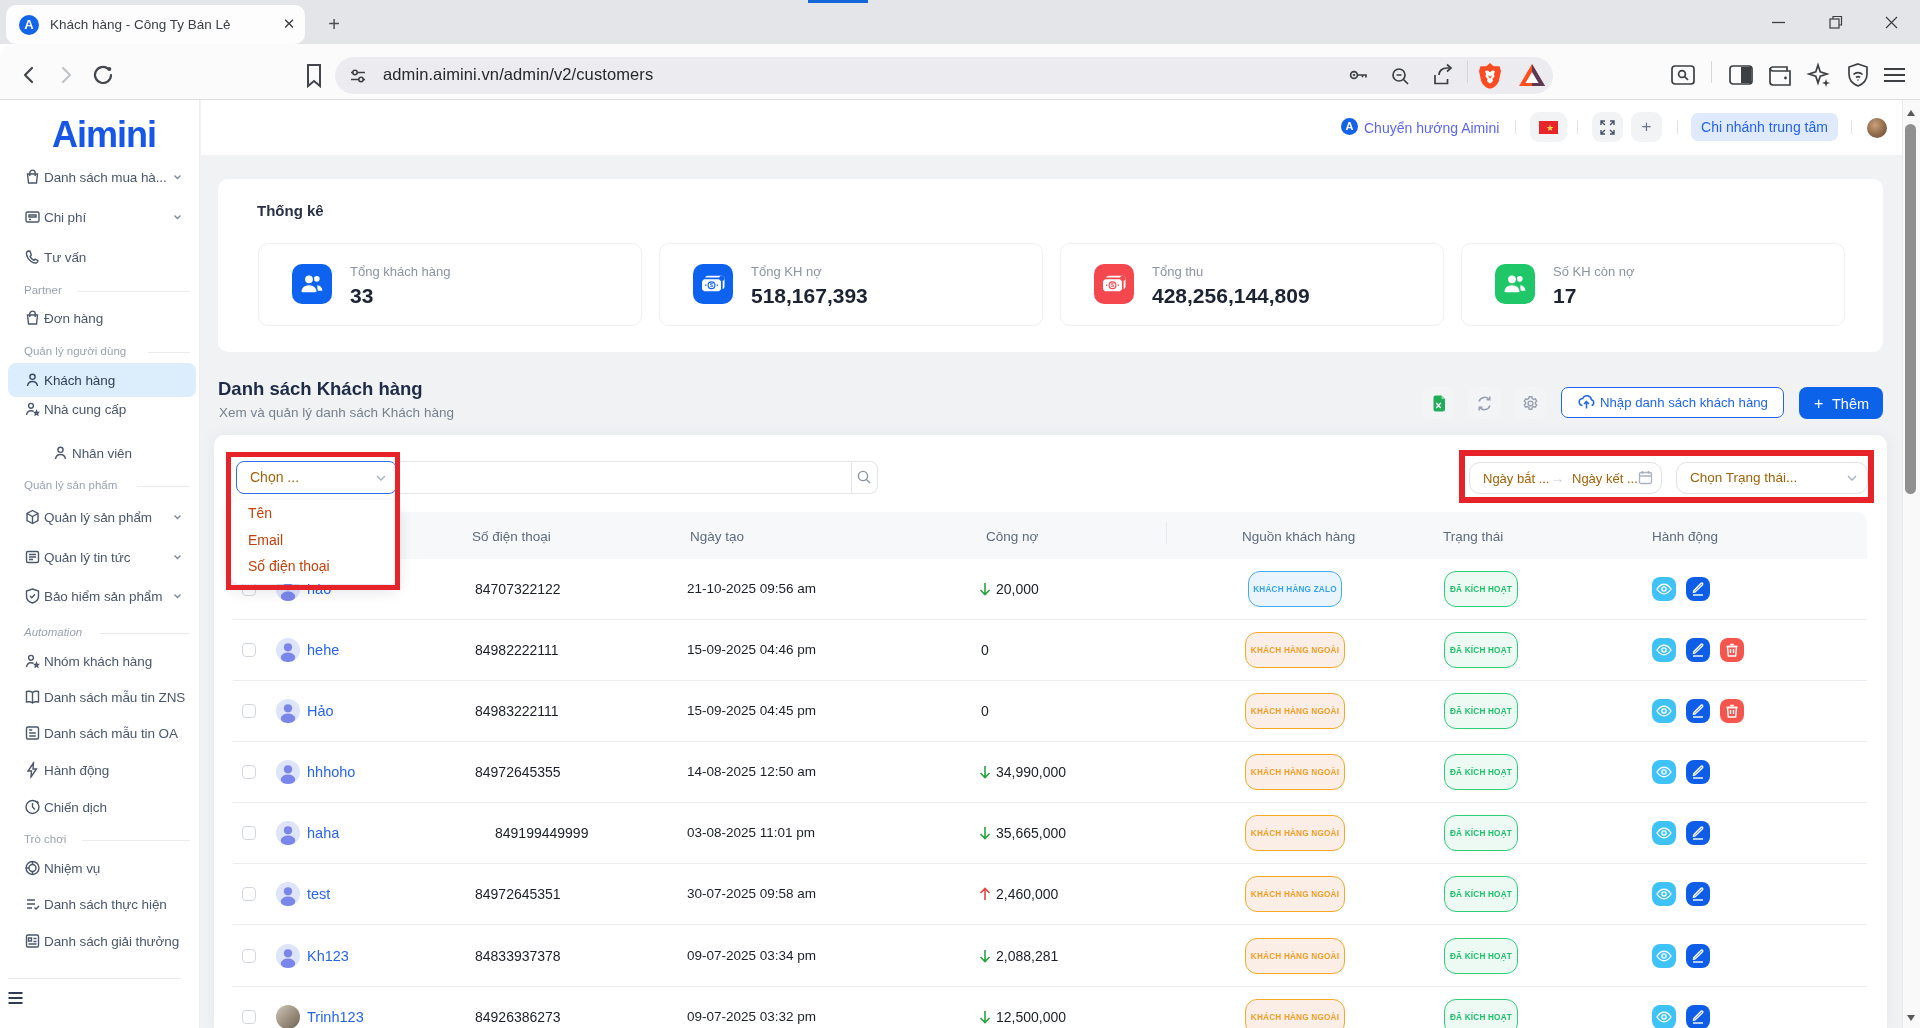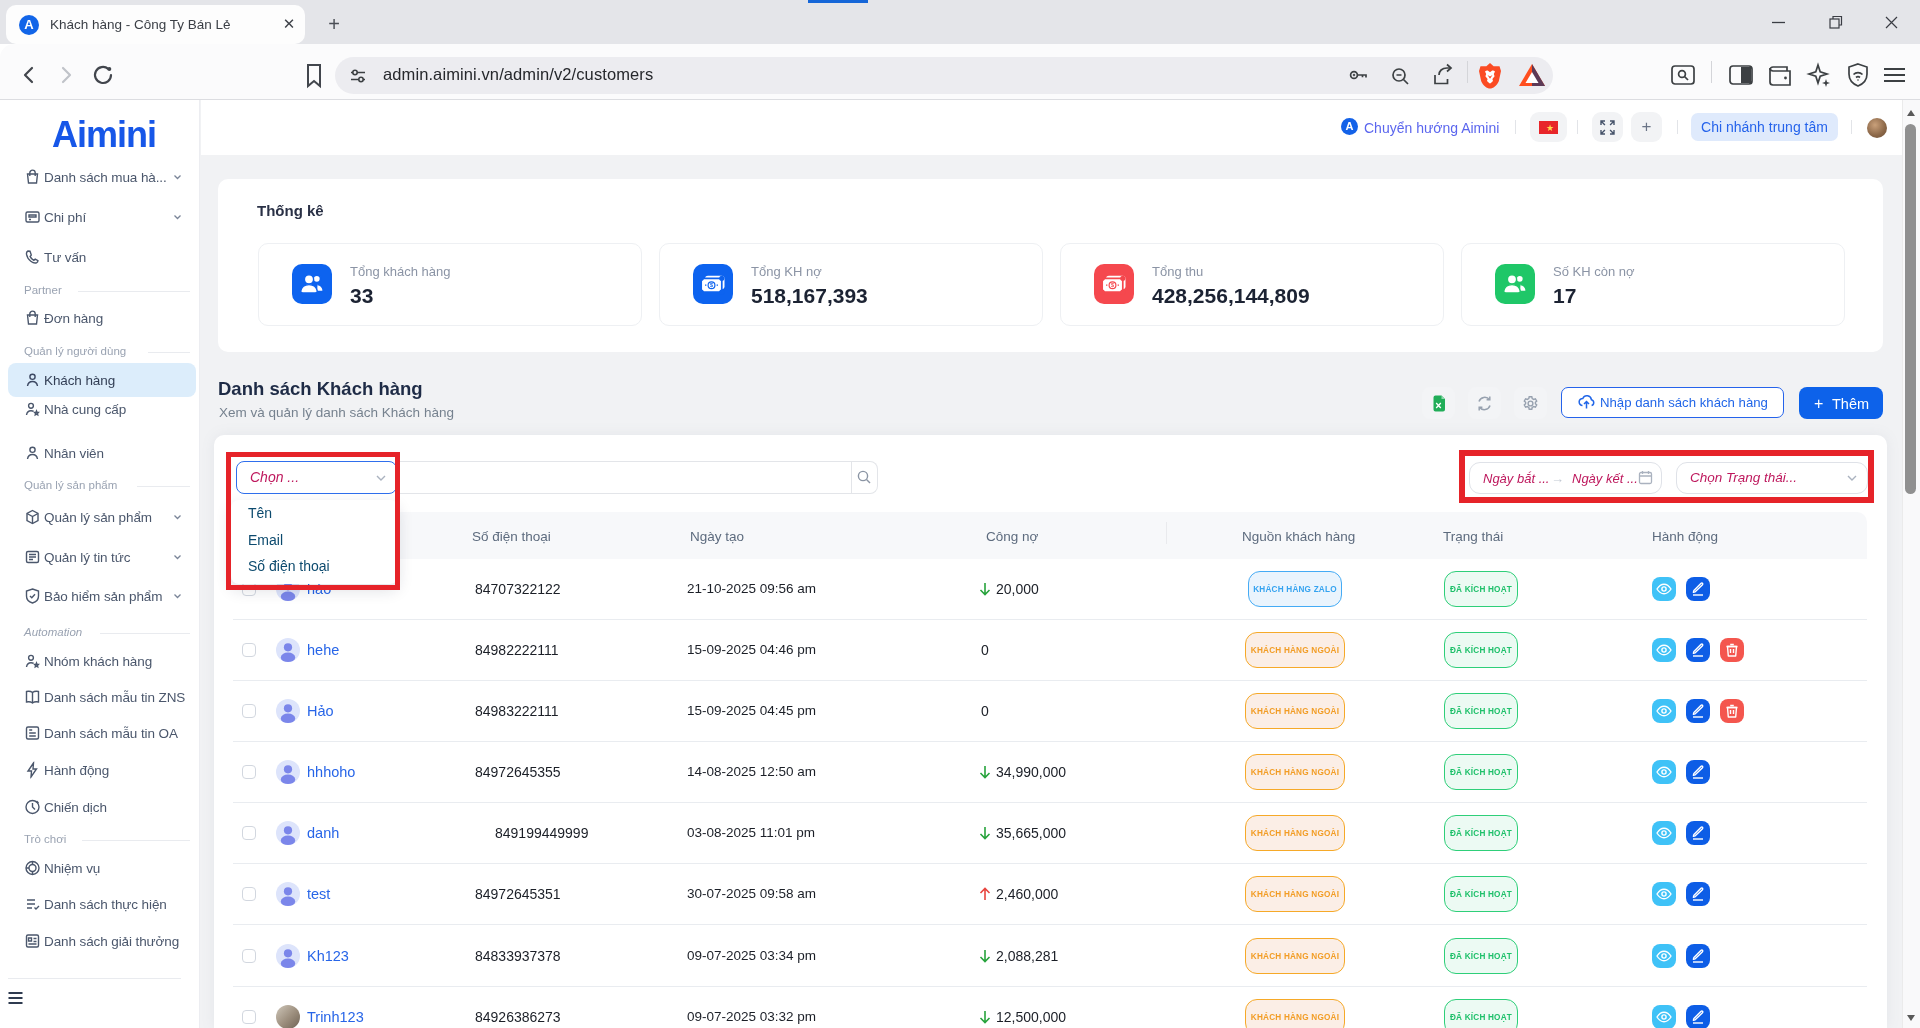--- a/index.html
+++ b/index.html
@@ -43,24 +43,24 @@
 
 .iconbtn { top:287px; width:33px; height:32px; background:#f3f4f6; border-radius:8px; }
 #impbtn { left:1561px; top:287px; width:223px; height:31px; border:1px solid #2563eb; border-radius:7px; background:#fff; color:#2166e8; font-size:14px; }
 #addbtn { left:1799px; top:287px; width:84px; height:32px; background:#0d62ea; border-radius:8px; color:#fff; font-size:14.5px; }
 
 #selbox { left:236px; top:361px; width:161px; height:33px; background:#fff; border:1.6px solid #2f6fed; border-radius:8px; }
 #searchinput { left:397px; top:361px; width:455px; height:33px; background:#fff; border:1px solid #e3e5e9; border-left:none; }
 #searchbtn { left:852px; top:361px; width:26px; height:33px; background:#fff; border:1px solid #e3e5e9; border-left:none; border-radius:0 8px 8px 0; }
 #datebox { left:1469px; top:362px; width:193px; height:32px; background:#fff; border:1px solid #dfe2e8; border-radius:11px; }
 #statusbox { left:1676px; top:362px; width:192px; height:32px; background:#fff; border:1px solid #dfe2e8; border-radius:11px; }
-.ph { color:#be185d; font-size:14px;font-style:italic; }
+.ph { color:#a16207; font-size:14px; }
 
 #ddpanel { left:231px; top:400px; width:167px; height:84px; background:#fff; border-radius:8px; box-shadow:0 6px 16px rgba(20,30,60,0.14); z-index:30; }
-.ddopt { position:absolute; font-size:14px; color:#0c4a6e; z-index:31; }
+.ddopt { position:absolute; font-size:14px; color:#c2410c; z-index:31; }
 
 .redbox { border:5px solid #e62329; z-index:40; }
 
 #thead { left:233px; top:412px; width:1634px; height:47px; background:#f7f8fa; border-radius:10px 10px 0 0; }
 .th { position:absolute; top:17px; font-size:13.5px; color:#5d6b7e; }
 .rowline { left:233px; width:1634px; height:1px; background:#e9ecf0; }
 .cb { width:14px; height:14px; border:1.5px solid #d2d7df; border-radius:4px; background:#fff; }
 .avatar { width:24px; height:24px; border-radius:50%; background:#dde4fb; overflow:hidden; }
 .name { font-size:14.5px; color:#2765e8; }
 .cell { font-size:14px; color:#1b1f27; }
@@ -256,21 +256,21 @@
         <span class="mi-txt" style="color:#333f55;">Khách hàng</span>
       </div>
     <div class="abs menuitem" style="top:292px;">
         <svg class="mi-ico" viewBox="0 0 17 17" fill="none" stroke="#4b576c" stroke-width="1.4">
           <circle cx="7" cy="5.3" r="2.4"></circle>
           <path d="M2.5 14.5c.4-2.8 2-4.3 4.5-4.3 1 0 1.9.2 2.6.7"></path>
           <path d="M12.5 10.5l.5 1.3 1.4.1-1 1 .3 1.4-1.2-.7-1.2.7.3-1.4-1-1 1.4-.1z"></path>
         </svg>
         <span class="mi-txt">Nhà cung cấp</span>
       </div>
-    <div class="abs menuitem" style="top:336px;">
+    <div class="abs menuitem" style="top:336px;margin-left:28px;">
         <svg class="mi-ico" viewBox="0 0 17 17" fill="none" stroke="#4b576c" stroke-width="1.4">
           <circle cx="8.5" cy="5.3" r="2.6"></circle>
           <path d="M3.5 14.5c.5-3 2.4-4.5 5-4.5s4.5 1.5 5 4.5"></path>
         </svg>
         <span class="mi-txt">Nhân viên</span>
       </div>
     <div class="abs msec" style="top:379px;">Quản lý sản phẩm<span class="line" style="left:113px; width:53px;"></span></div>
     <div class="abs menuitem" style="top:400px;">
         <svg class="mi-ico" viewBox="0 0 17 17" fill="none" stroke="#4b576c" stroke-width="1.4">
           <path d="M8.5 2l5.5 3v7l-5.5 3-5.5-3V5z"></path>
@@ -669,21 +669,21 @@
           <path d="M7 18h10" stroke="#fff" stroke-width="1.4"></path>
         </svg>
       </div>
     <div class="abs cb" style="left:242px; top:726px;"></div>
     <div class="abs avatar" style="left:276px; top:721px;">
         <svg width="24" height="24" viewBox="0 0 24 24">
           <circle cx="12" cy="9.3" r="4.1" fill="#7b86ea"></circle>
           <ellipse cx="12" cy="19.5" rx="7.2" ry="5" fill="#7b86ea"></ellipse>
         </svg>
       </div>
-    <div class="abs name" style="left:307px; top:725px;">danh</div>
+    <div class="abs name" style="left:307px; top:725px;">haha</div>
     <div class="abs cell" style="left:475px; top:725px;margin-left:20px;">849199449999</div>
     <div class="abs cell" style="left:687px; top:725px; font-size:13.5px;">03-08-2025 11:01 pm</div>
     <div class="abs" style="left:979px; top:726px;">
         <svg width="12" height="14" viewBox="0 0 12 14" fill="none" stroke="#27a33c" stroke-width="1.6">
           <path d="M6 1v11M1.5 8l4.5 4.5L10.5 8"></path>
         </svg>
       </div>
     <div class="abs cell" style="left:996px; top:725px;">35,665,000</div>
     <div class="abs badge b-ngoai" style="left:1245px; top:715px; width:100px;">KHÁCH HÀNG NGOÀI</div>
     <div class="abs badge b-active" style="left:1444px; top:715px; width:74px;">ĐÃ KÍCH HOẠT</div>

